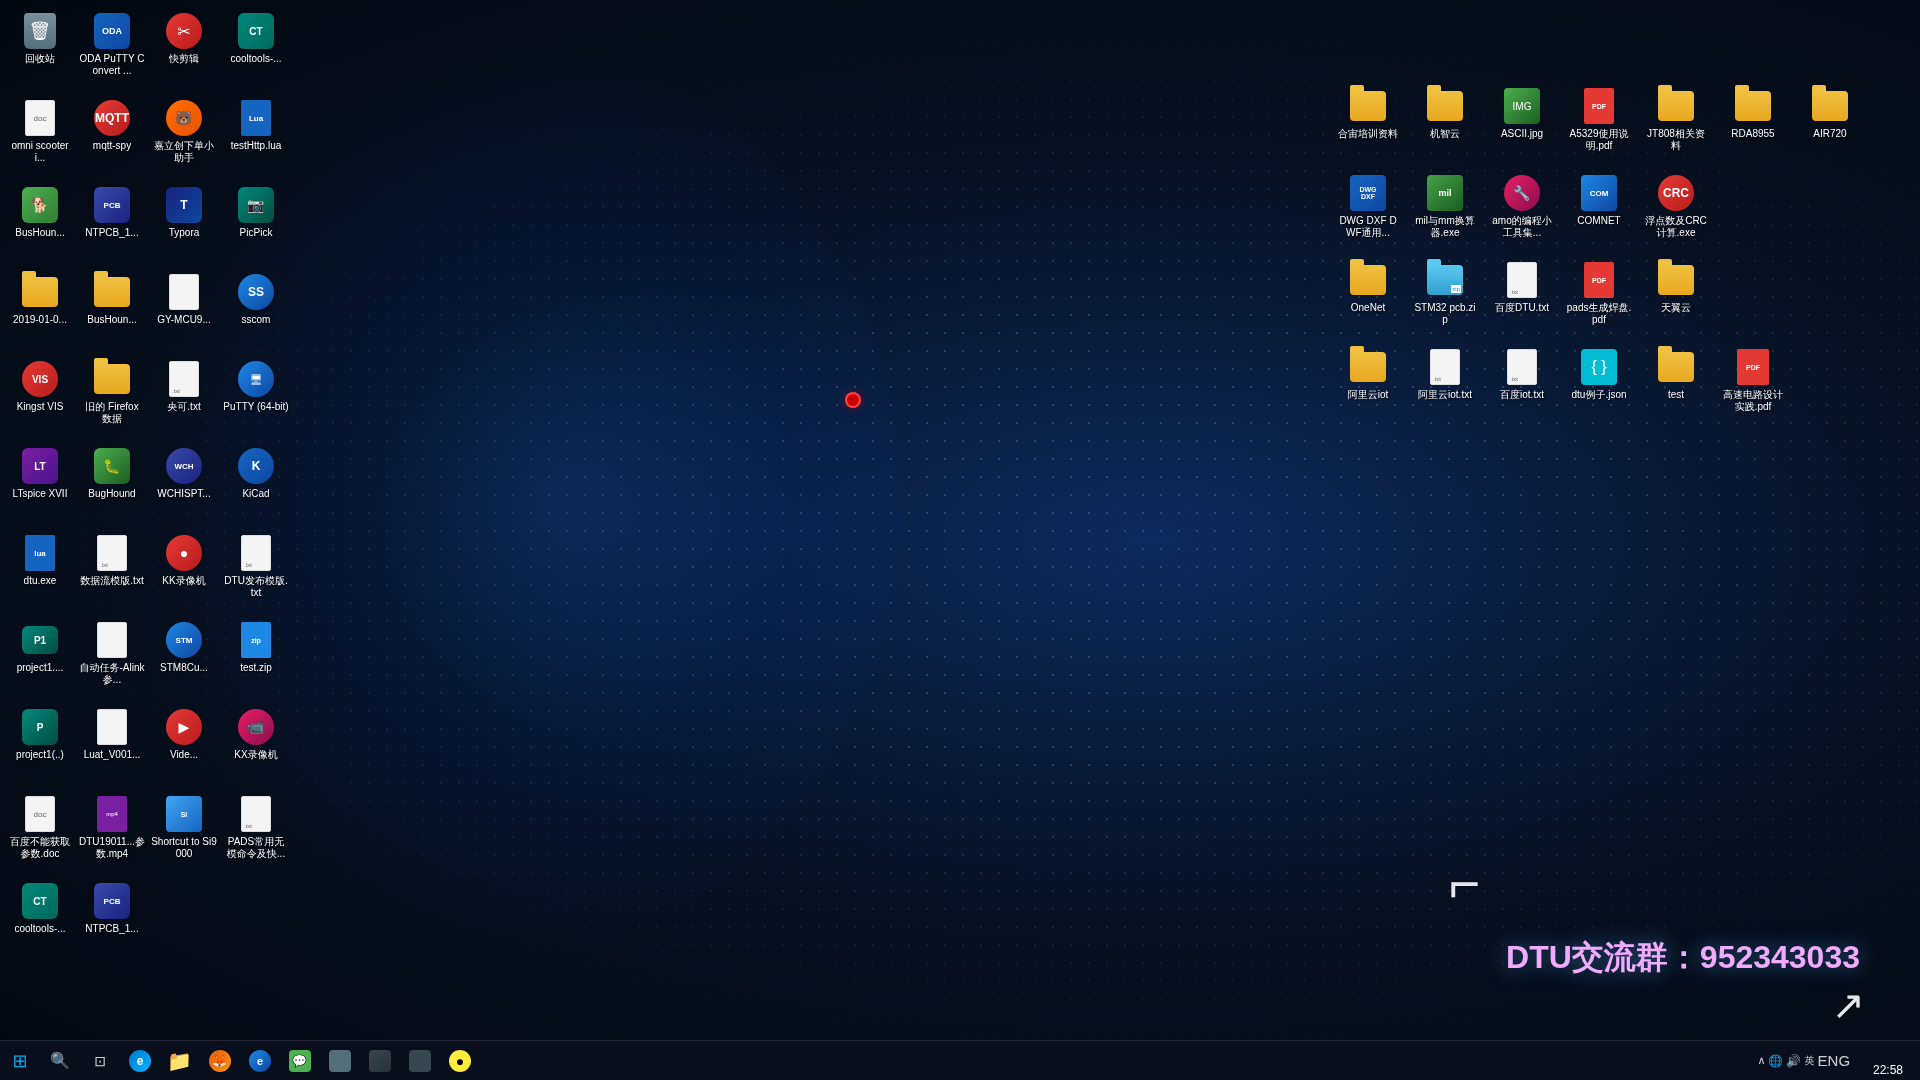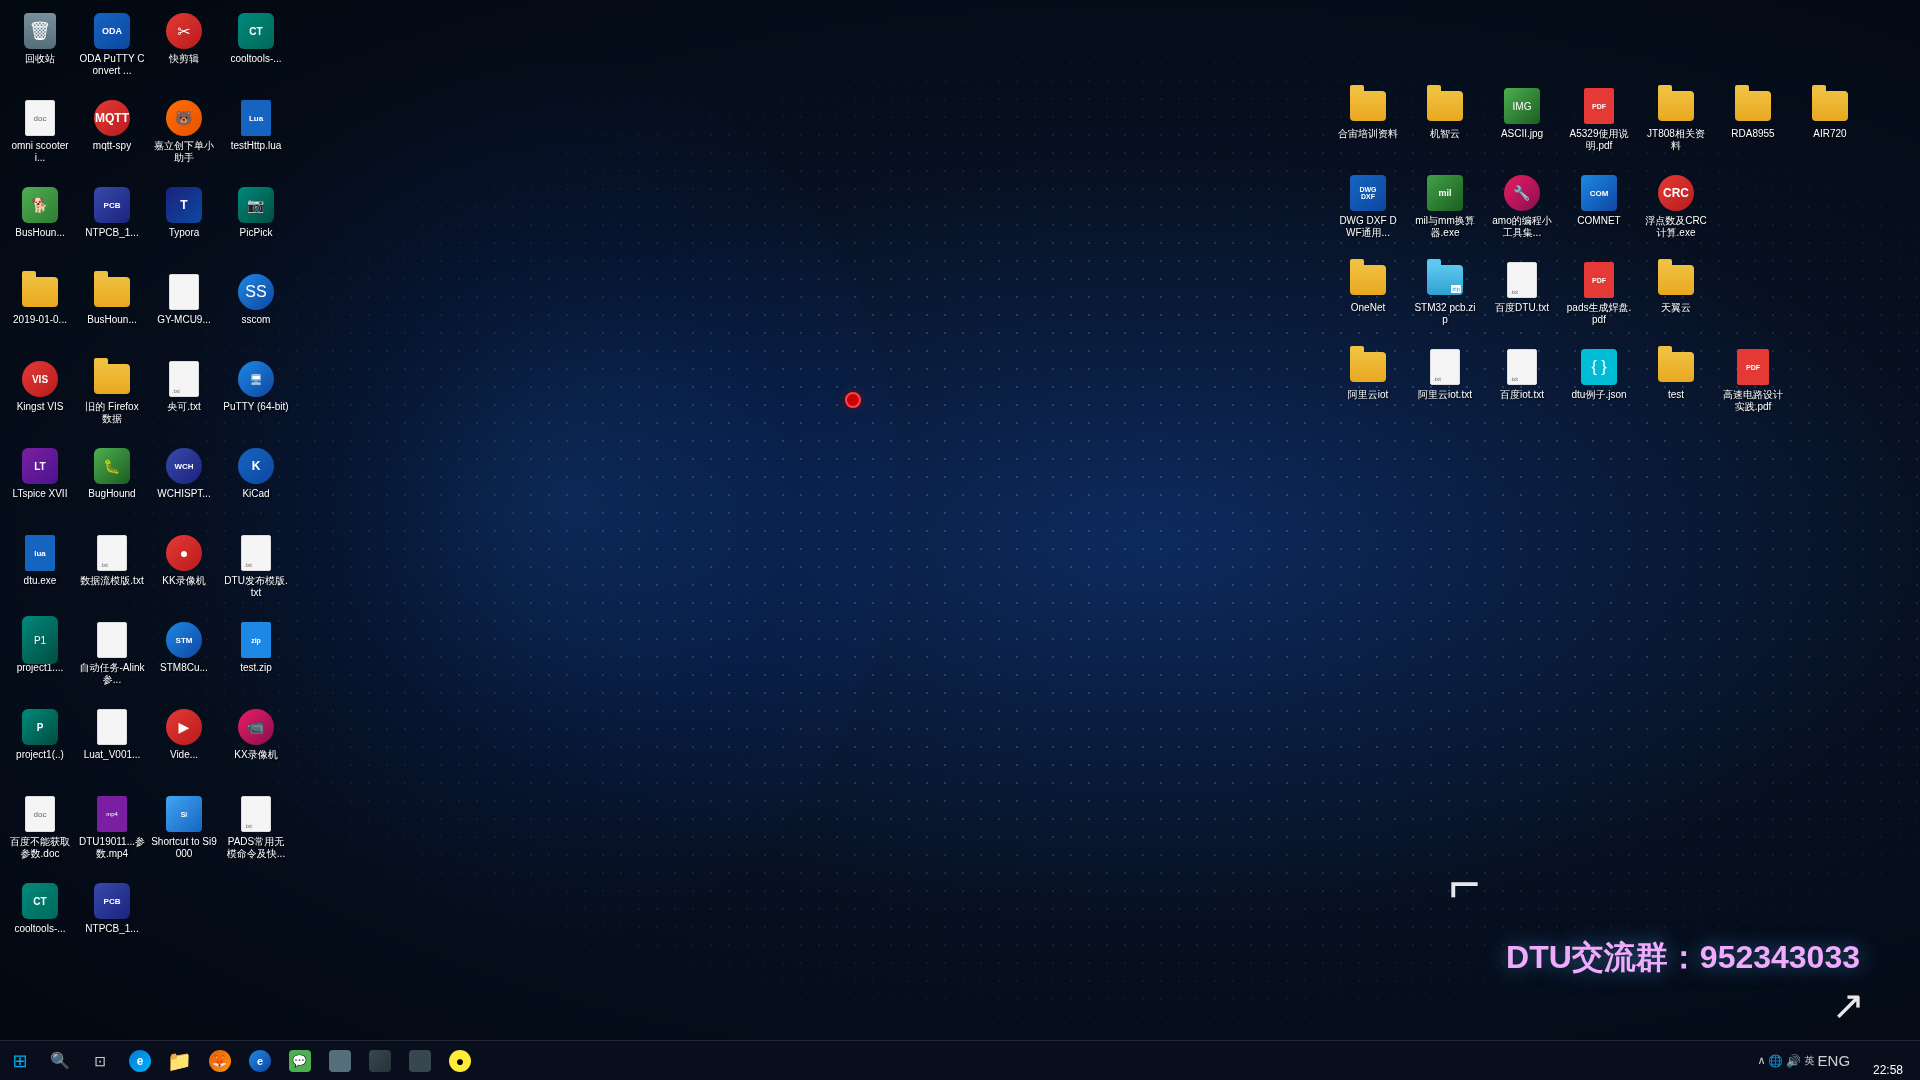--- a/index.html
+++ b/index.html
@@ -351,21 +351,21 @@
     <span class="icon-label">BusHoun...</span>
   </div>
   <div class="desktop-icon">
     <div class="icon-img">
       <div style="width:30px;height:36px;background:#f5f5f5;border:1px solid #ddd;border-radius:2px;"></div>
     </div>
     <span class="icon-label">GY-MCU9...</span>
   </div>
   <div class="desktop-icon">
     <div class="icon-img">
-      <div style="width:36px;height:36px;background:linear-gradient(135deg,#1e88e5,#0d47a1);border-radius:50%;display:flex;align-items:center;justify-content:center;color:white;font-size:16px;font-weight:normal;">SS</div>
+      <div style="width:36px;height:36px;background:linear-gradient(135deg,#1e88e5,#0d47a1);border-radius:50%;display:flex;align-items:center;justify-content:center;color:white;font-size:12px;font-weight:bold;">SS</div>
     </div>
     <span class="icon-label">sscom</span>
   </div>
 
   <div class="desktop-icon">
     <div class="icon-img">
       <div style="width:36px;height:36px;background:linear-gradient(135deg,#e53935,#b71c1c);border-radius:50%;display:flex;align-items:center;justify-content:center;color:white;font-size:10px;font-weight:bold;">VIS</div>
     </div>
     <span class="icon-label">Kingst VIS</span>
   </div>
@@ -433,21 +433,21 @@
   </div>
   <div class="desktop-icon">
     <div class="icon-img">
       <div class="txt-icon"></div>
     </div>
     <span class="icon-label">DTU发布模版.txt</span>
   </div>
 
   <div class="desktop-icon">
     <div class="icon-img">
-      <div style="width:36px;height:48px;background:linear-gradient(135deg,#00897b,#004d40);border-radius:6px;display:flex;align-items:center;justify-content:center;color:white;font-size:10px;font-weight:normal;">P1</div>
+      <div style="width:36px;height:28px;background:linear-gradient(135deg,#00897b,#004d40);border-radius:6px;display:flex;align-items:center;justify-content:center;color:white;font-size:10px;font-weight:bold;">P1</div>
     </div>
     <span class="icon-label">project1....</span>
   </div>
   <div class="desktop-icon">
     <div class="icon-img">
       <div style="width:30px;height:36px;background:#f5f5f5;border:1px solid #ddd;border-radius:2px;"></div>
     </div>
     <span class="icon-label">自动任务-Alink参...</span>
   </div>
   <div class="desktop-icon">

